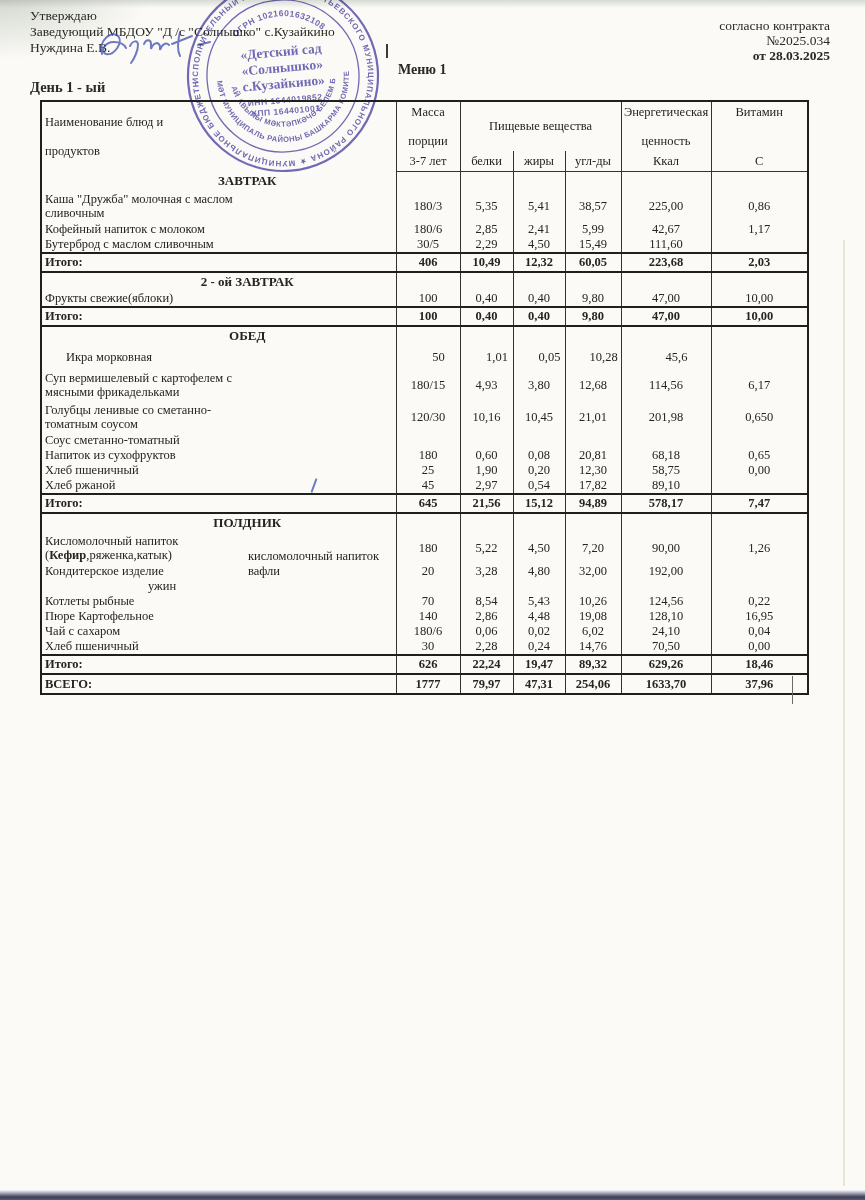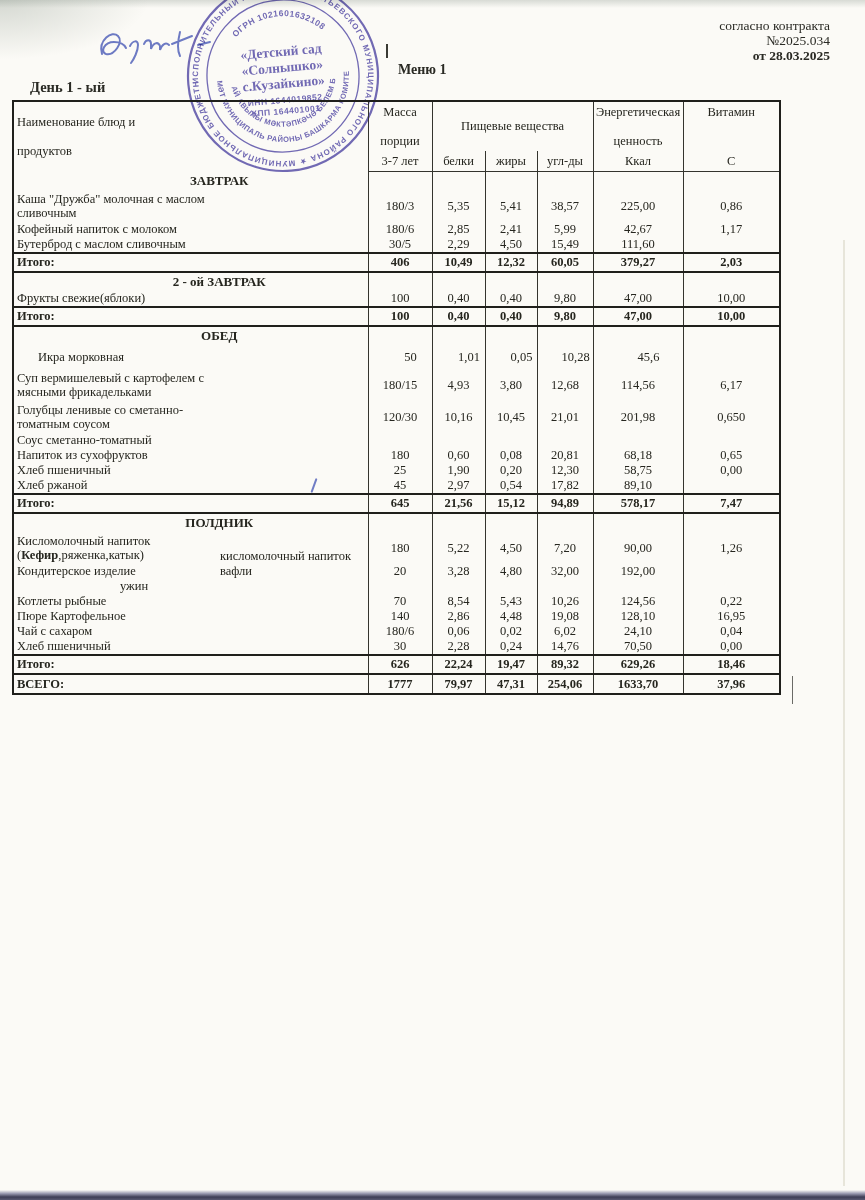--- a/index.html
+++ b/index.html
@@ -36,21 +36,21 @@
   .stamp{position:absolute;left:183px;top:-24px;width:200px;height:200px;
     mix-blend-mode:multiply;opacity:.85;}
   .stamp circle{fill:none;stroke:#5a51ae;}
   .stamp text{fill:#5a51ae;font-family:"Liberation Sans","DejaVu Sans",sans-serif;}
   .stamp .ring{font-size:8px;font-weight:bold;letter-spacing:1px;}
   .stamp .arc-sm{font-size:7.5px;font-weight:bold;letter-spacing:.5px;}
   .stamp .ctr{font-size:13.5px;font-weight:bold;text-anchor:middle;font-family:"Liberation Serif",serif;}
   .stamp .reg{font-size:8.5px;font-weight:bold;text-anchor:middle;letter-spacing:.5px;}
 
   
-  .menu-table-wrap{position:absolute;left:12px;top:100px;border-radius:17px;}
+  .menu-table-wrap{position:absolute;left:40px;top:100px;border-radius:17px;}
   table.menu{border-collapse:collapse;table-layout:fixed;width:767px;
     font-size:12.5px;color:#26261f;}
   table.menu{border:2px solid #1f1f1b;}
   table.menu td{border-left:1px solid #34342e;border-right:1px solid #34342e;
     padding:0 3px;vertical-align:middle;line-height:1.16;overflow:hidden;}
   td.c-name{text-align:left;padding-left:4px;position:relative;}
   td.c-val{text-align:center;}
   tr.h1 td{height:46px;}
   tr.h2 td{height:20px;border-bottom:1px solid #34342e;text-align:center;}
   .hcell{display:flex;flex-direction:column;justify-content:space-between;height:44px;padding:1px 0;}
@@ -68,20 +68,25 @@
   .sub-note{position:absolute;left:206px;bottom:1px;white-space:nowrap;}
 </style>
 </head>
 <body>
 
 <div class="page">
 
   <div class="scan-top"></div>
   <div class="scan-corner"></div>
 
+  <div class="approve">
+    <div>Утверждаю</div>
+    <div>Заведующий МБДОУ "Д /с "Солнышко" с.Кузайкино</div>
+    <div>Нуждина Е.В.</div>
+  </div>
 
   <svg class="signature" width="130" height="44" viewBox="0 0 130 44">
     <path d="M14,28 C10,14 24,4 30,10 C36,16 26,30 18,28 C12,26 16,16 26,16 C32,16 36,18 38,22
              M42,20 c3,-6 8,-6 8,-1 c0,6 -4,14 -7,18
              m13,-19 c2,-5 7,-5 7,0 l0,5 c2,-6 7,-8 9,-3 l0,4 c2,-6 6,-8 9,-5
              M92,6 c-2,8 -3,18 0,24 m-8,-12 l20,-8
              M110,19 l12,-3" stroke="#4253b4" stroke-width="2" fill="none" stroke-linecap="round" opacity="0.85"></path>
   </svg>
 
   <div class="contract">
@@ -201,21 +206,21 @@
             <td class="c-val c-carbs">15,49</td>
             <td class="c-val c-kcal">111,60</td>
             <td class="c-val c-vitc"></td>
           </tr>
           <tr class="subtotal">
             <td class="c-name">Итого:</td>
             <td class="c-val c-mass">406</td>
             <td class="c-val c-protein">10,49</td>
             <td class="c-val c-fat">12,32</td>
             <td class="c-val c-carbs">60,05</td>
-            <td class="c-val c-kcal">379,27</td>
+            <td class="c-val c-kcal">223,68</td>
             <td class="c-val c-vitc">2,03</td>
           </tr>
           <tr class="section-row">
             <td class="c-name">2 - ой ЗАВТРАК</td>
             <td class="c-val c-mass"></td>
             <td class="c-val c-protein"></td>
             <td class="c-val c-fat"></td>
             <td class="c-val c-carbs"></td>
             <td class="c-val c-kcal"></td>
             <td class="c-val c-vitc"></td>

